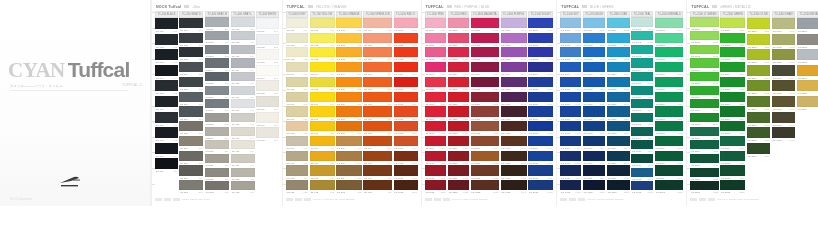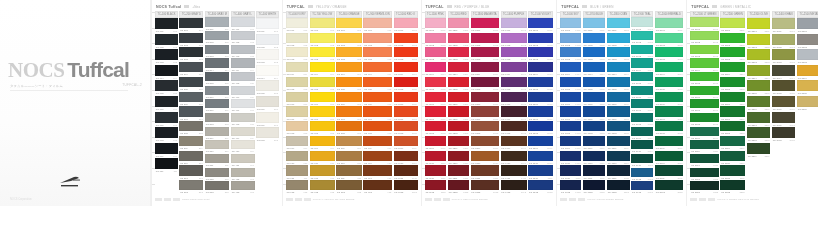--- a/index.html
+++ b/index.html
@@ -56,21 +56,21 @@
   .edge-ticks i{position:absolute;left:0;width:3px;height:.5px;background:#e2e2e2;}
 </style>
 </head>
 <body>
 
 <div class="sheet">
 
   <div class="cover">
     <div class="cover-inner"></div>
     <div class="cover-title">
-      <span class="t1">NOCS</span><span class="t2">Tuffcal</span>
+      <span class="t1">CYAN</span><span class="t2">Tuffcal</span>
     </div>
     <div class="cover-sub">タフカル———シート・フィルム</div>
     <div class="cover-rule"></div>
     <div class="cover-code">TUFFCAL-2</div>
     <div class="cover-logo">
       <svg width="26" height="14" viewBox="0 0 26 14">
         <path d="M2 9 L16 3 Q19 2 21 4 L13 7 Z" fill="#3a3a3a"></path>
         <path d="M3 11 L20 11 L20 12.4 L3 12.4 Z" fill="#3a3a3a"></path>
         <path d="M15 5.5 L22 5.5 L22 6.6 L15 6.6 Z" fill="#555"></path>
       </svg>

